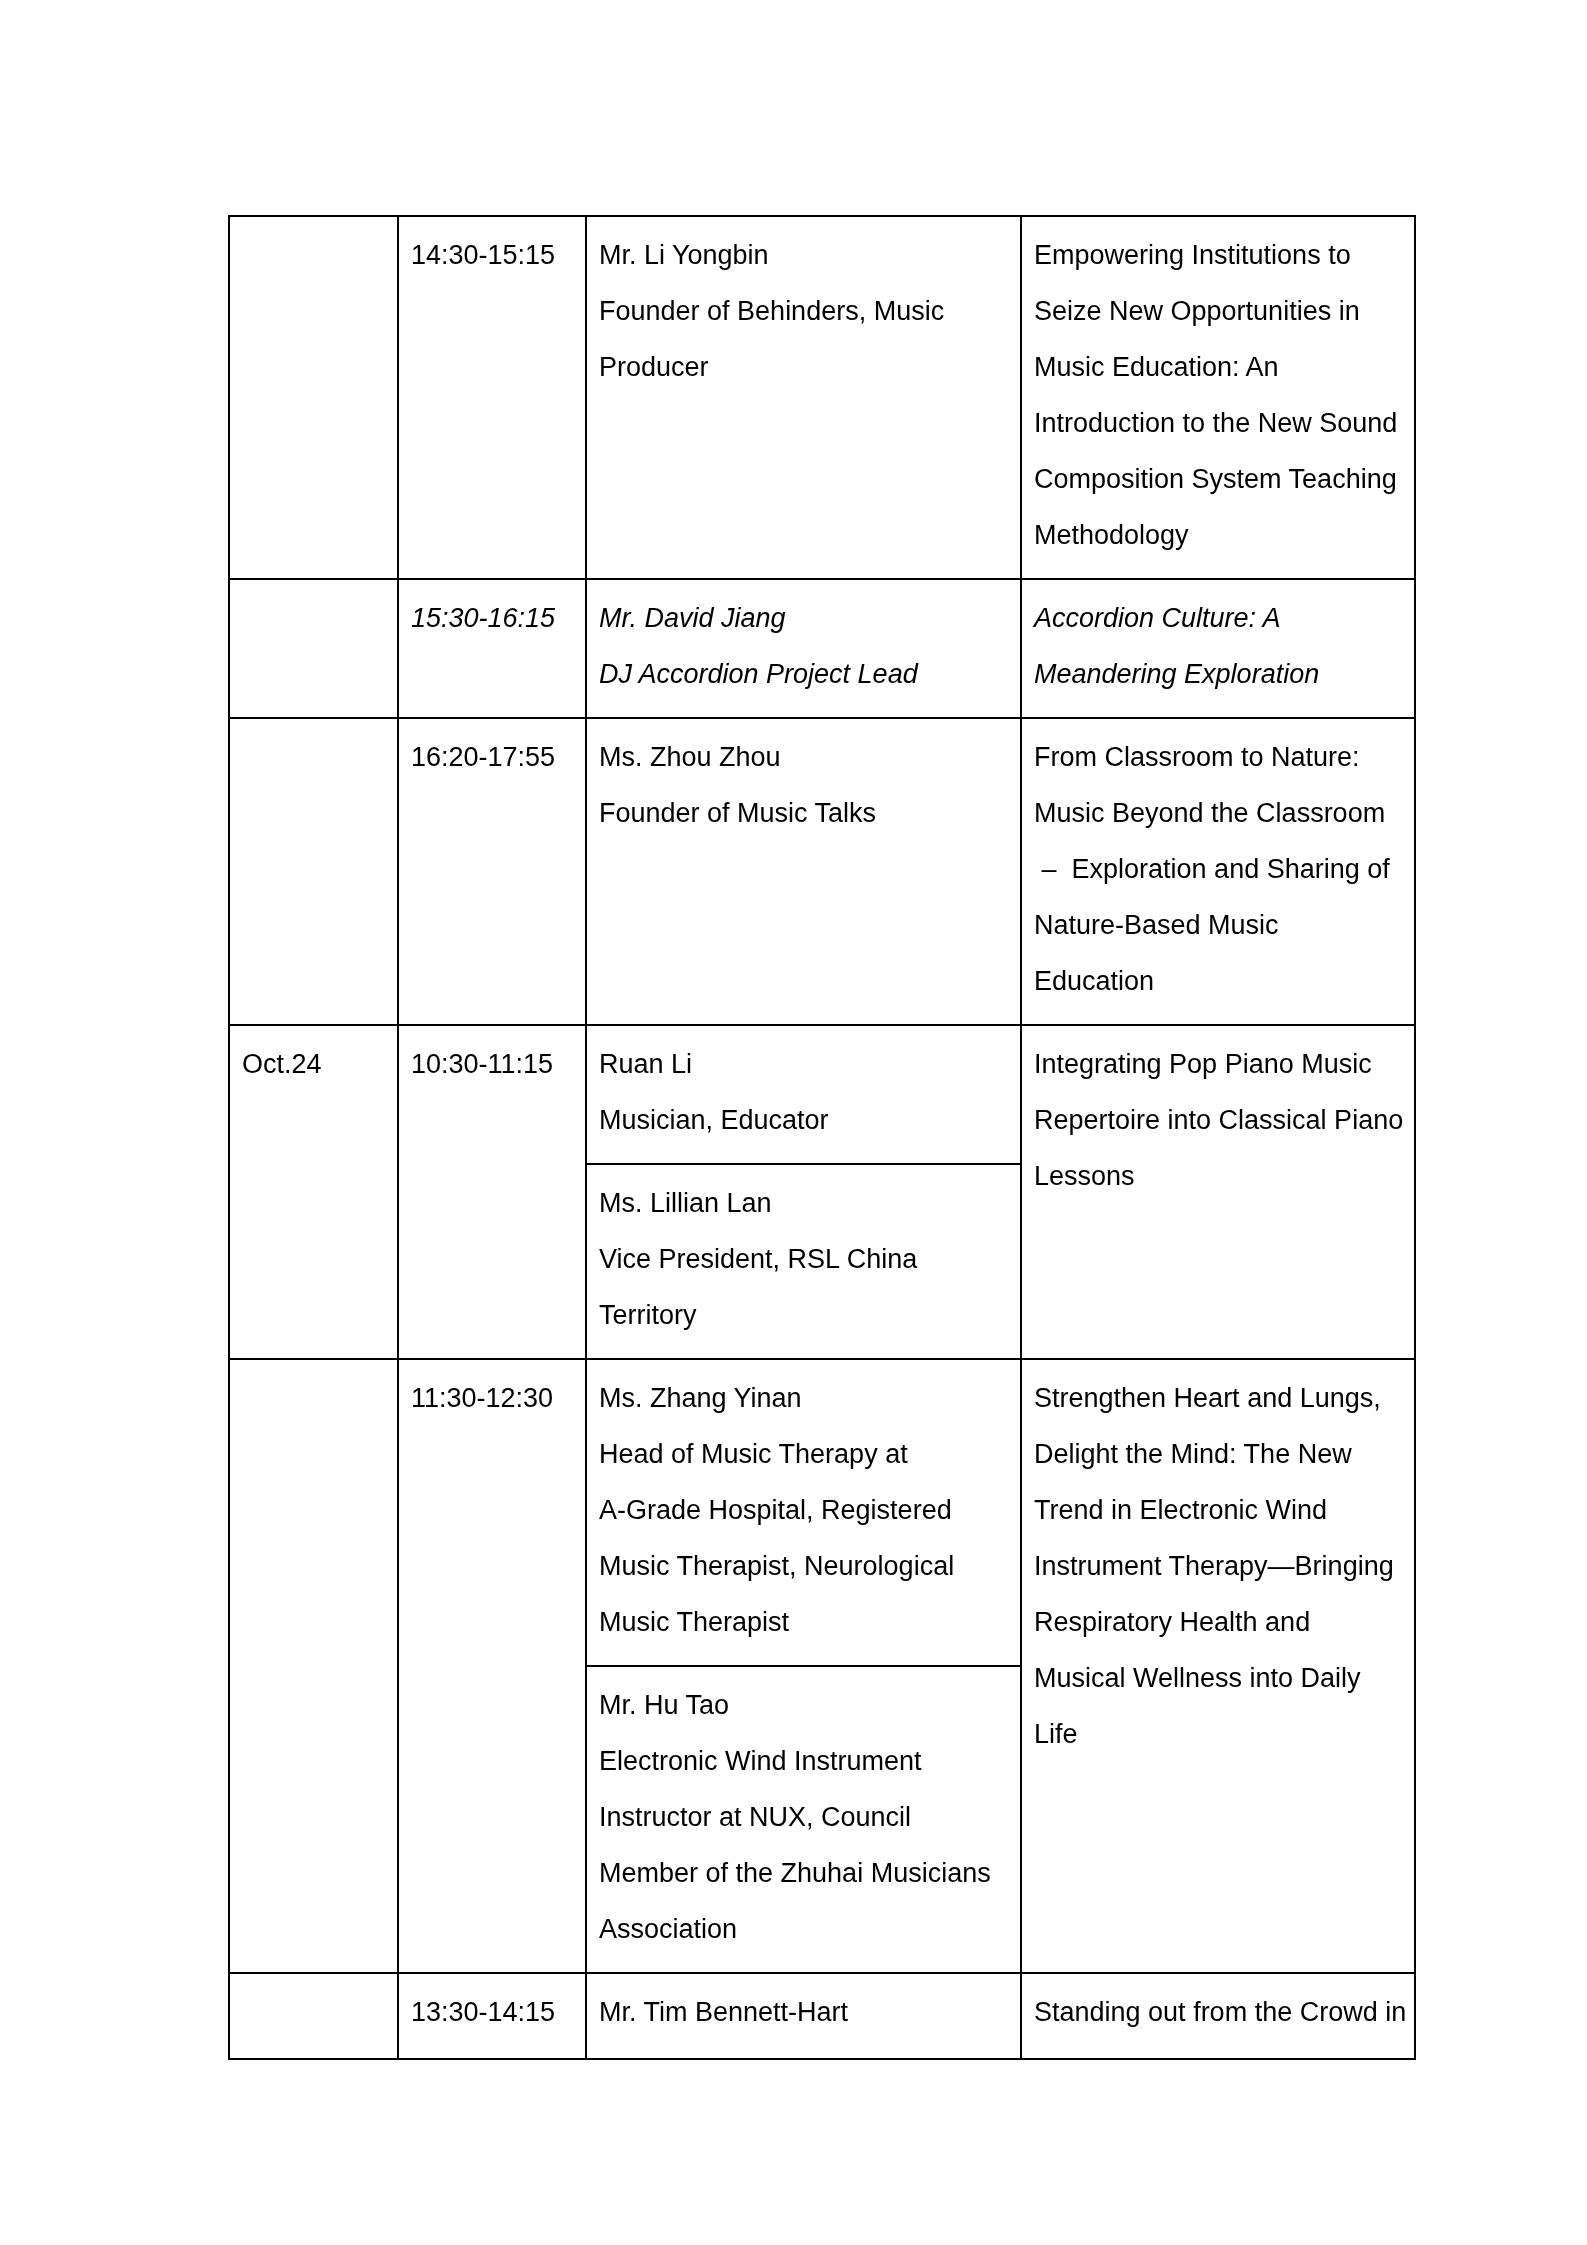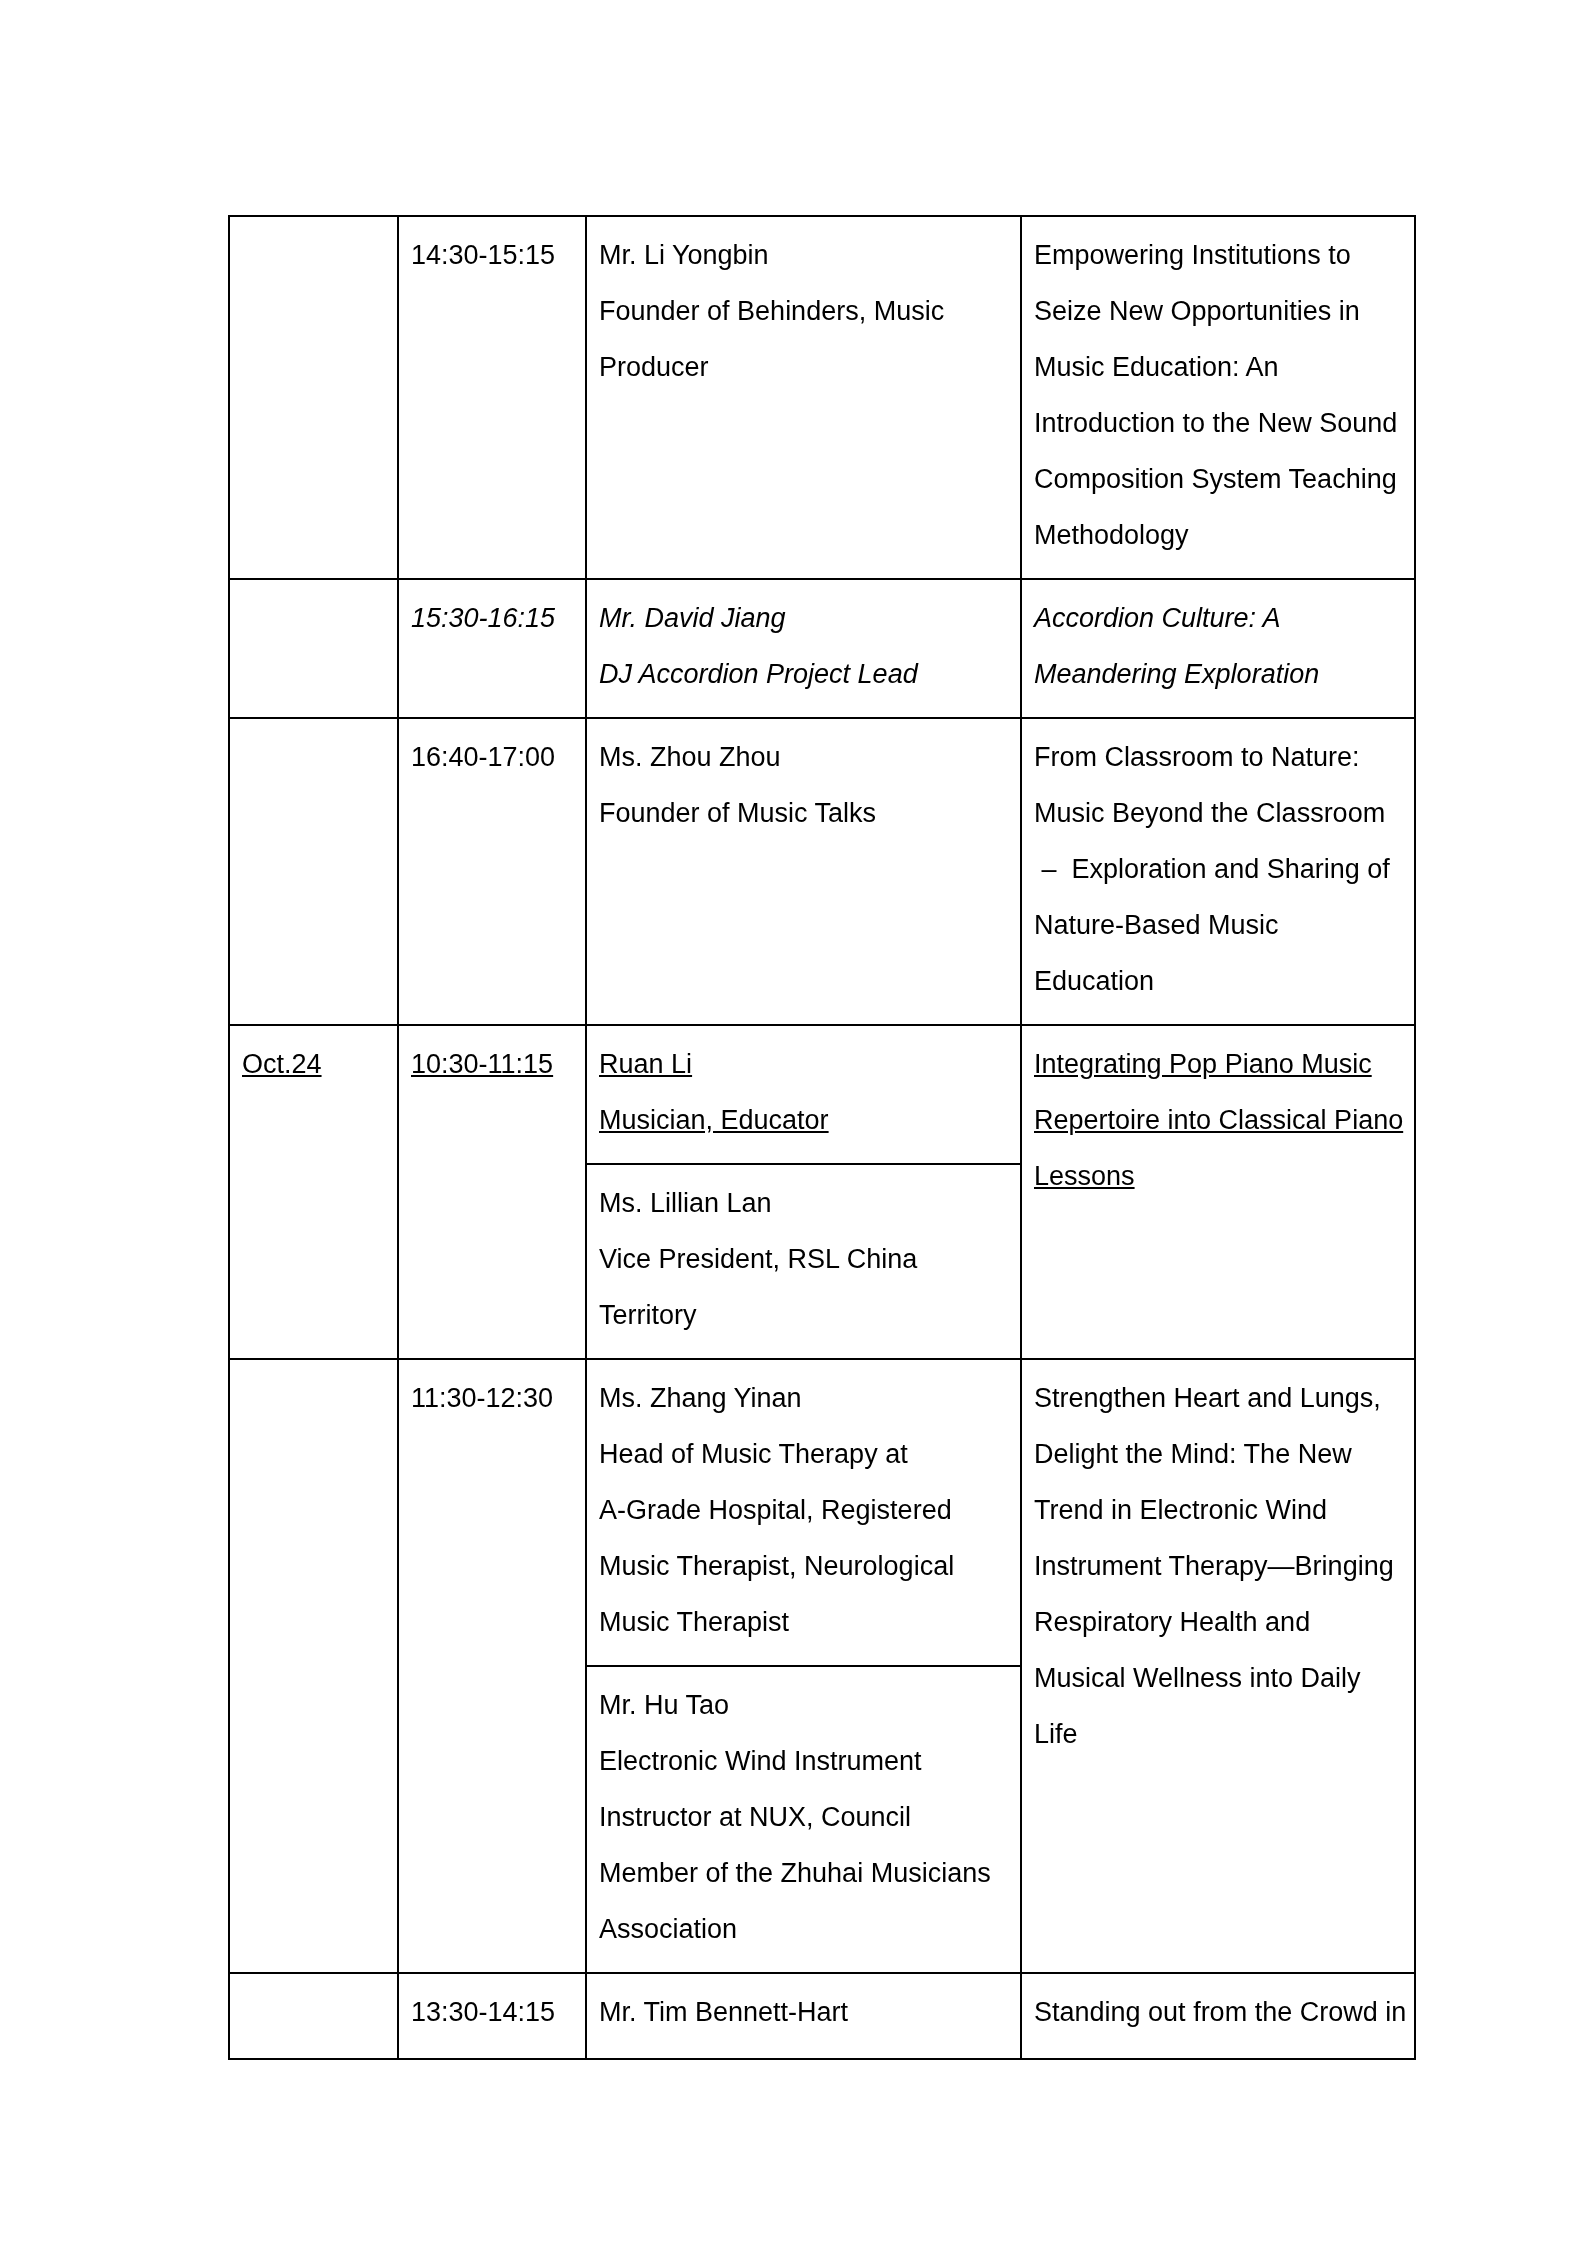--- a/index.html
+++ b/index.html
@@ -30,21 +30,21 @@
     font-size: 27px;
     line-height: 56px;
     white-space: pre-wrap;
     overflow: hidden;
     box-sizing: border-box;
   }
   
   tr.r1  { height: 363px; }
   tr.r2  { height: 139px; font-style: italic; }
   tr.r3  { height: 307px; }
-  tr.r4a { height: 139px; text-decoration: underline; }
+  tr.r4a { height: 139px; }
   tr.r4b { height: 195px; }
   tr.r5a { height: 307px; }
   tr.r5b { height: 307px; }
   tr.r6  { height: 86px;  }
 </style>
 </head>
 <body>
 
 <table class="schedule">
   <colgroup>
@@ -73,21 +73,21 @@
     <td></td>
     <td>15:30-16:15</td>
     <td>Mr. David Jiang
 DJ Accordion Project Lead</td>
     <td>Accordion Culture: A
 Meandering Exploration</td>
   </tr>
 
   <tr class="r3">
     <td></td>
-    <td>16:40-17:00</td>
+    <td>16:20-17:55</td>
     <td>Ms. Zhou Zhou
 Founder of Music Talks</td>
     <td>From Classroom to Nature:
 Music Beyond the Classroom
  –  Exploration and Sharing of
 Nature-Based Music
 Education</td>
   </tr>
 
   <tr class="r4a">

